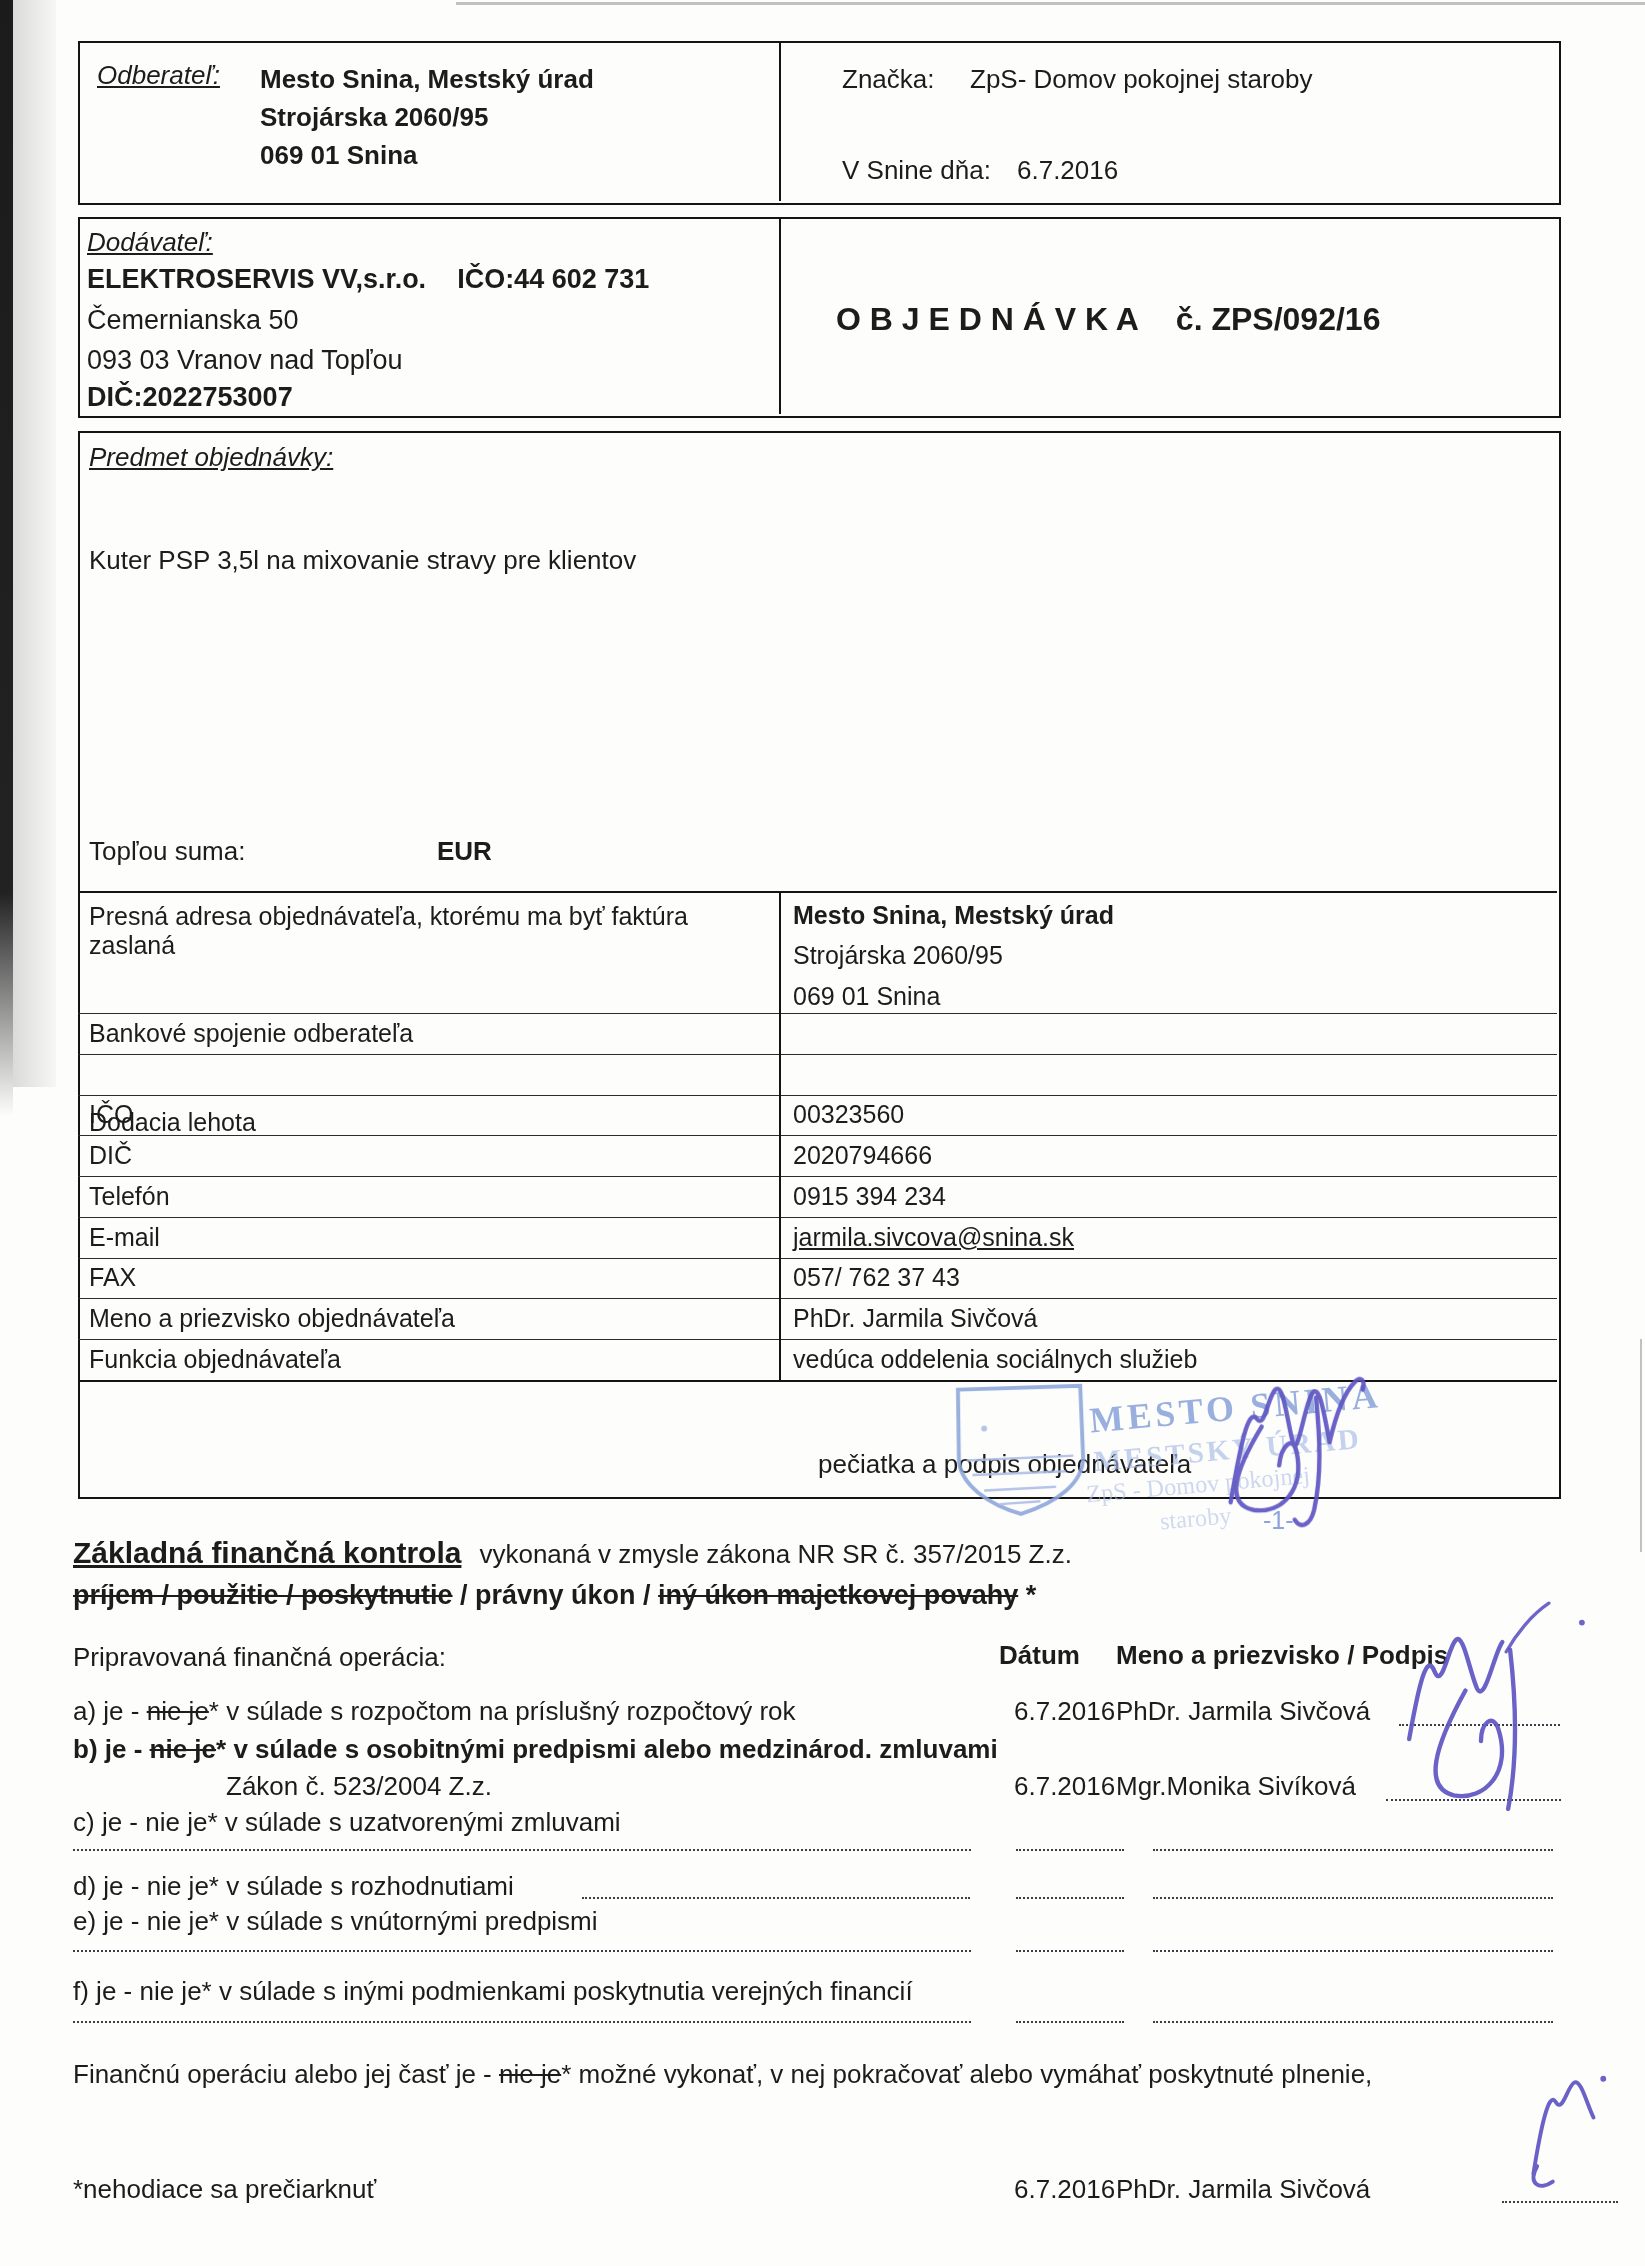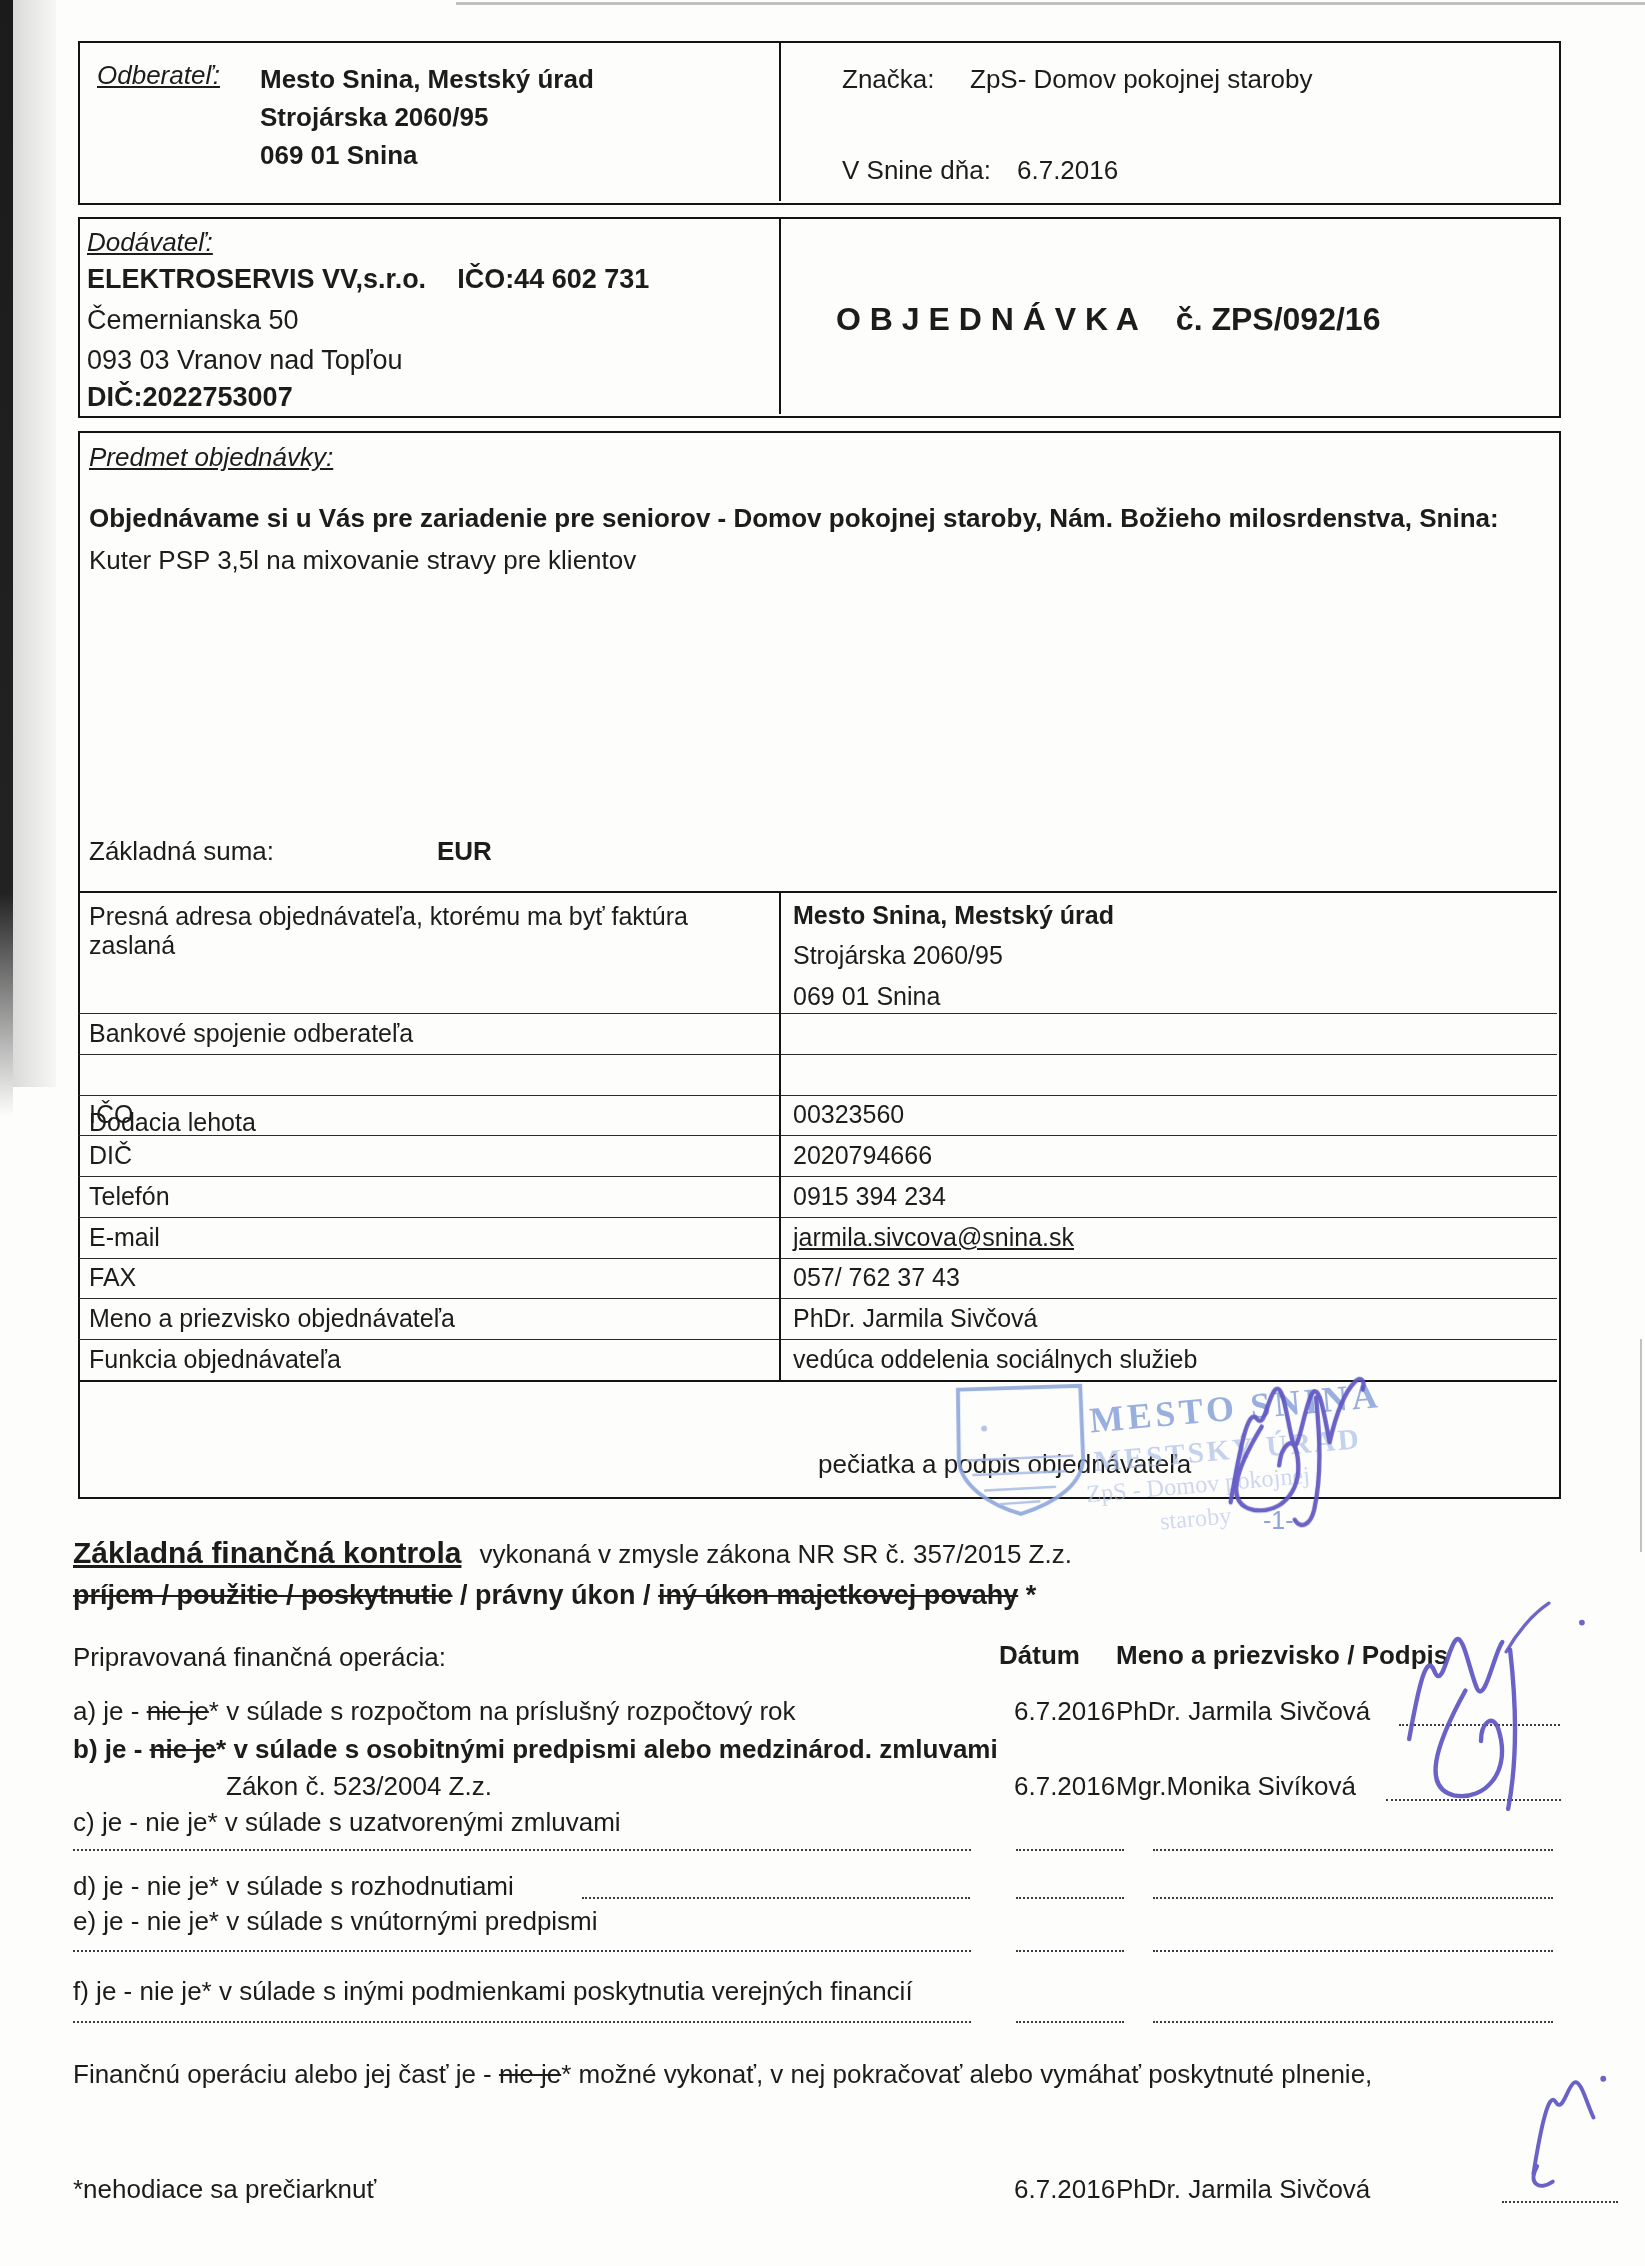--- a/index.html
+++ b/index.html
@@ -64,24 +64,23 @@
   <div class="abs t28" style="left:87px;top:345px;">093 03 Vranov nad Topľou</div>
   <div class="abs t28 b" style="left:87px;top:382px;">DIČ:2022753007</div>
 
   <div class="abs b" style="left:836px;top:301px;font-size:32px;">
     <span>O B J E D N Á V K A</span><span style="margin-left:37px;">č. ZPS/092/16</span>
   </div>
 
   <div class="box" style="left:78px;top:431px;width:1479px;height:1064px;"></div>
 
   <div class="abs lab" style="left:89px;top:442px;">Predmet objednávky:</div>
-  <div class="abs t27 b" style="left:89px;top:503px;width:1446px;">Objednávame si u Vás pre zariadenie pre seniorov - Domov pokojnej staroby, Nám. Božieho milosrdenstva, Snina:</div>
   <div class="abs t27" style="left:89px;top:545px;">Kuter PSP 3,5l na mixovanie stravy pre klientov</div>
 
-  <div class="abs t27" style="left:89px;top:836px;">Základná suma:</div>
+  <div class="abs t27" style="left:89px;top:836px;">Topľou suma:</div>
   <div class="abs t27 b" style="left:437px;top:836px;">EUR</div>
 
   <div class="hline-thick" style="left:78px;top:891px;width:1479px;"></div>
   <div class="hline" style="left:78px;top:1013px;width:1479px;"></div>
   <div class="hline" style="left:78px;top:1054px;width:1479px;"></div>
   <div class="hline" style="left:78px;top:1095px;width:1479px;"></div>
   <div class="hline" style="left:78px;top:1135px;width:1479px;"></div>
   <div class="hline" style="left:78px;top:1176px;width:1479px;"></div>
   <div class="hline" style="left:78px;top:1217px;width:1479px;"></div>
   <div class="hline" style="left:78px;top:1258px;width:1479px;"></div>

